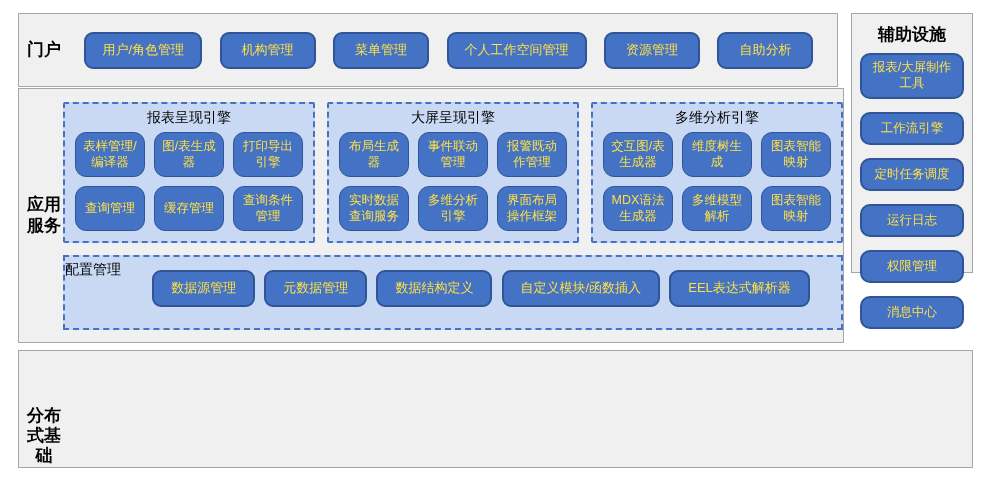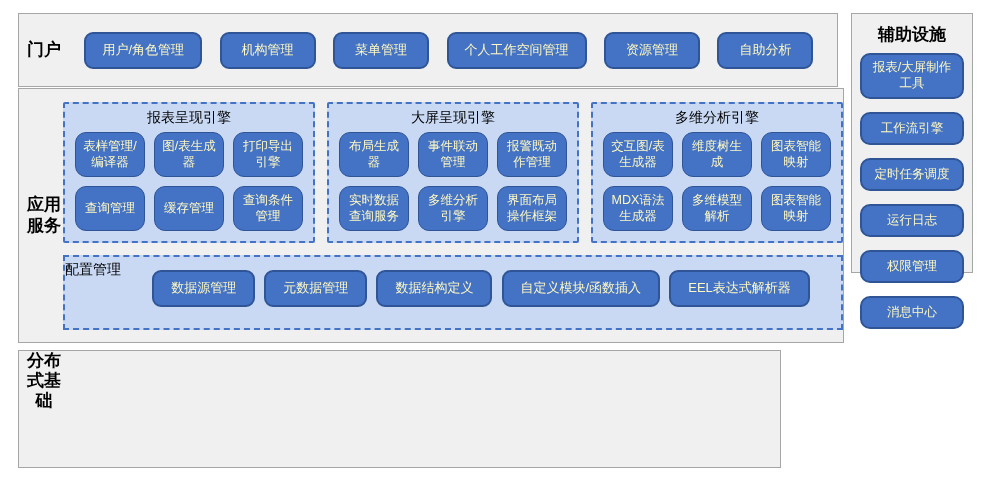--- a/index.html
+++ b/index.html
@@ -11,21 +11,21 @@
   .section {
     position:absolute; background:#f0f0f0; border:1px solid #a6a6a6;
   }
   .vlabel {
     flex:0 0 34px; width:34px; text-align:center; font-weight:bold;
     font-size:17px; color:#000; line-height:1.18; word-break:break-all;
     margin-left:8px;
   }
   .btn {
     background:#4472c4; border:2px solid #2f5597; border-radius:9px;
-    color:#fef9c3; display:flex; align-items:center; justify-content:center;
+    color:#fde047; display:flex; align-items:center; justify-content:center;
     text-align:center; cursor:default; line-height:1.25;
   }
   
   #portal { left:18px; top:13px; width:820px; height:74px; display:flex; align-items:center; }
   .portal-btns { flex:1; display:flex; justify-content:space-evenly; align-items:center; padding:0 6px; }
   .portal-btn { height:37px; padding:0 16px; font-size:13px; min-width:96px; }
   
   #app { left:18px; top:88px; width:826px; height:255px; display:flex; align-items:center; }
   .app-content { flex:1; display:flex; flex-direction:column; padding:13px 8px 12px 2px; height:100%; }
   .engines { display:flex; gap:12px; }
@@ -46,21 +46,21 @@
   .config-title { text-align:center; font-size:14px; color:#000; padding:4px 0 2px; }
   .config-btns { flex:1; display:flex; justify-content:space-evenly; align-items:center; padding:0 22px 8px; }
   .config-btn { height:37px; padding:0 17px; font-size:13px; }
   
   #aux { left:851px; top:13px; width:122px; height:260px; display:flex; flex-direction:column; align-items:center; }
   .aux-title { font-weight:bold; font-size:17px; color:#000; padding:9px 0 7px; }
   .aux-btns { display:flex; flex-direction:column; align-items:center; gap:13px; width:100%; }
   .aux-btn { width:104px; min-height:33px; font-size:12.5px; padding:3px 9px; border-radius:10px; }
   .aux-btn.tall { min-height:46px; }
   
-  #foundation { left:18px; top:350px; width:763px; height:118px; display:flex; align-items:flex-start; }
+  #foundation { left:18px; top:350px; width:955px; height:118px; display:flex; align-items:flex-end;font-family:Liberation Mono, monospace; }
   .found-btns { flex:1; display:flex; justify-content:space-evenly; align-items:center; padding:0 10px; }
   .found-btn { height:83px; padding:0 20px; min-width:116px; font-size:13.5px; border-radius:20px; }
 </style>
 </head>
 <body>
 
 <div class="canvas">
 
   <div class="section" id="portal">
     <div class="vlabel">门户</div>

